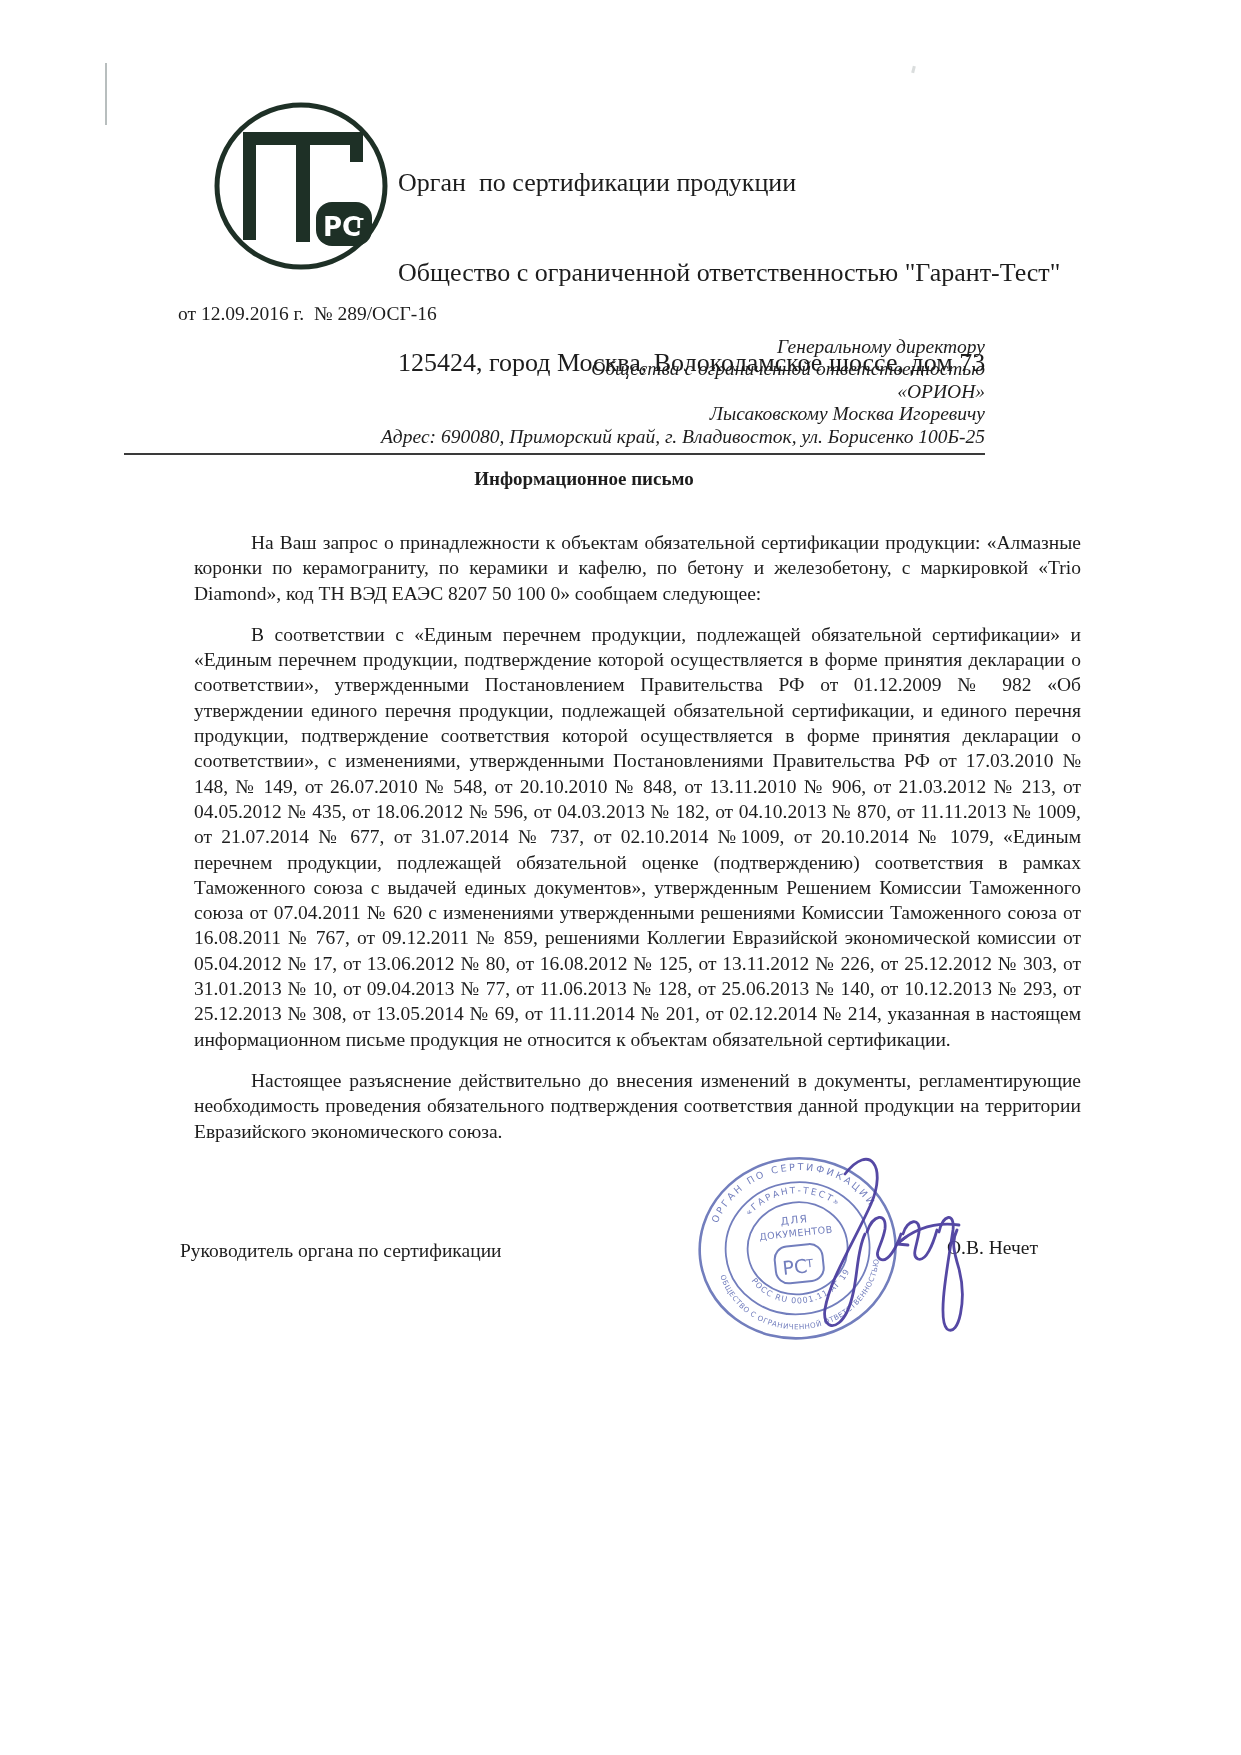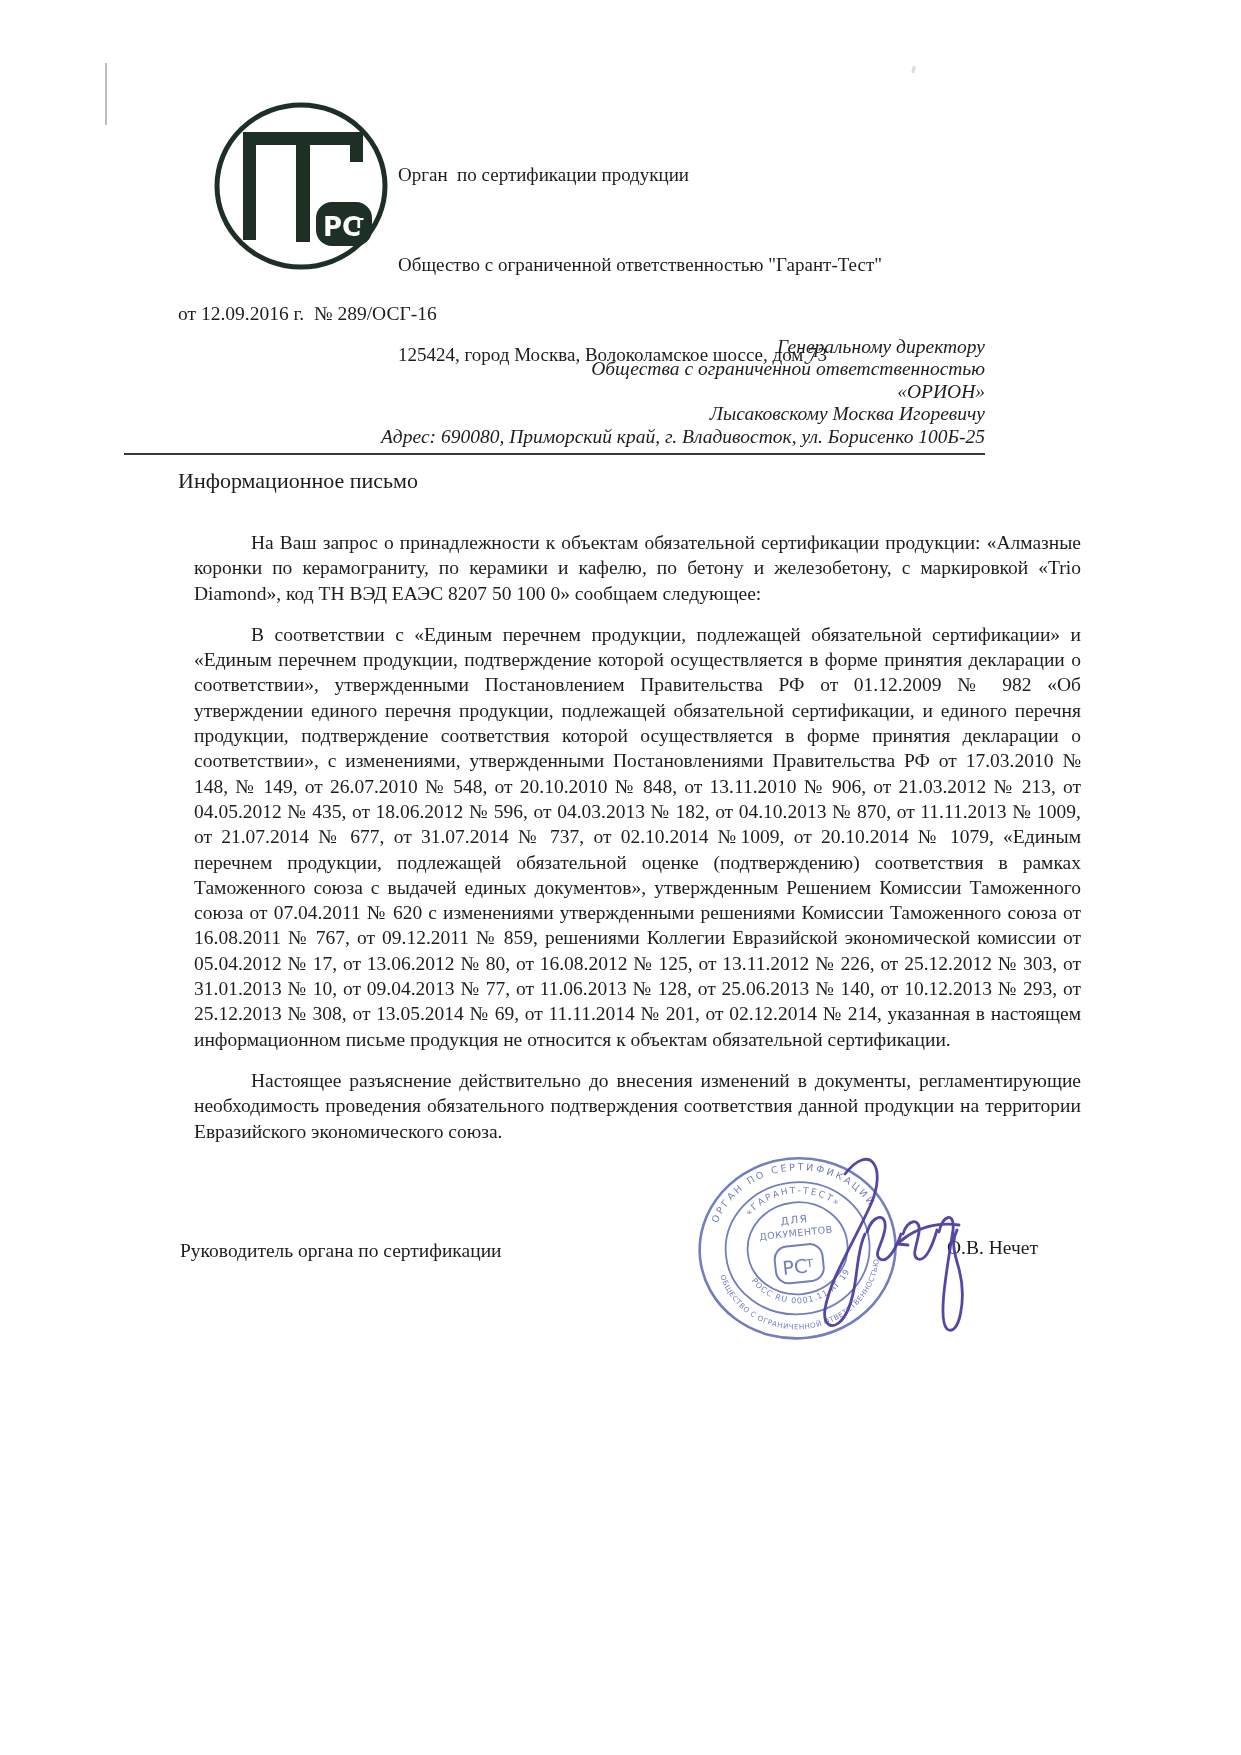--- a/index.html
+++ b/index.html
@@ -7,33 +7,33 @@
     position:relative; width:1241px; height:1755px; margin:0 auto;
     background:#ffffff; color:#1d1d1d;
     font-family:"Liberation Serif", serif;
     overflow:hidden;
   }
   .scan-line { position:absolute; left:105px; top:63px; width:2px; height:62px; background:#9aa3a3; opacity:.7; }
   .scan-dot  { position:absolute; left:912px; top:66px; width:3px; height:7px; background:#c2c6c6; opacity:.6; transform:rotate(14deg); }
 
   .logo { position:absolute; left:213px; top:100px; }
 
-  .letterhead-text { position:absolute; left:398px; top:100px; font-size:19px; line-height:30px; white-space:pre-wrap; }
+  .letterhead-text { position:absolute; left:398px; top:108px; font-size:26px; line-height:30px; white-space:pre-wrap; }
 
   .ref-line { position:absolute; left:178px; top:303px; font-size:19.5px; white-space:pre-wrap; }
 
   .addressee {
     position:absolute; left:124px; top:336px; width:861px;
     text-align:right; font-size:19.5px; line-height:22.4px;
     padding-bottom:5px; border-bottom:2.5px solid #3a3a3a;font-style:italic;
   }
 
   .doc-title {
     position:absolute; left:178px; top:468px; width:812px;
-    text-align:left; font-weight:normal; font-size:22px;
+    text-align:center; font-weight:bold; font-size:19px;
   }
 
   .body-text {
     position:absolute; left:178px; top:514px; width:919px;
     font-size:19.5px; line-height:25.3px; text-align:justify;
   }
   .body-text p { margin:16px; text-indent:57px; }
 
   .sig-role { position:absolute; left:180px; top:1240px; font-size:19.5px; }
   .sig-name { position:absolute; left:947px; top:1237px; font-size:19.5px; }

